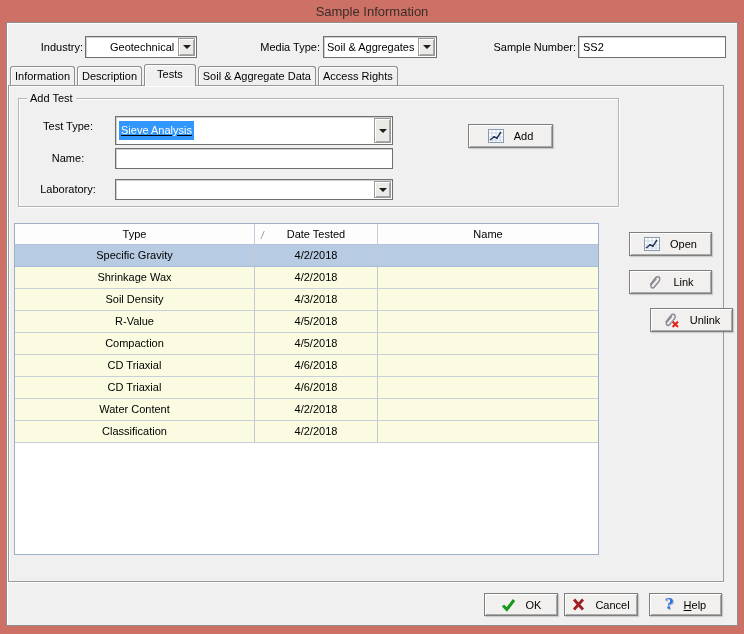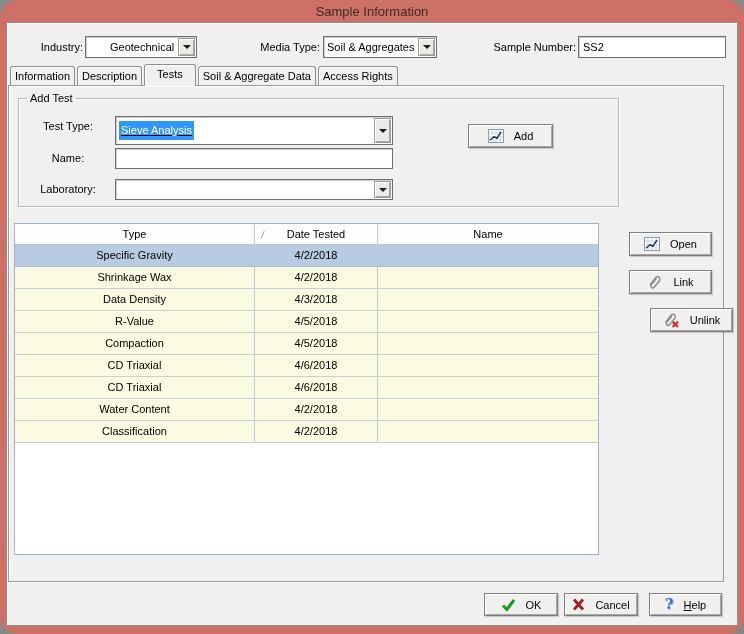--- a/index.html
+++ b/index.html
@@ -1,19 +1,19 @@
 <!DOCTYPE html>
 <html><head>
 <meta charset="utf-8">
 <style>
   * { margin:0; padding:0; box-sizing:border-box; }
   html,body { background:#888; }
   body { font-family:"Liberation Sans", sans-serif; font-size:11px; color:#000; }
 
-  .window { position:relative; width:744px; height:634px; background:#cd7166; margin:0 auto; overflow:hidden;border-radius:18px; }
+  .window { position:relative; width:744px; height:634px; background:#cd7166; margin:0 auto; overflow:hidden; }
   .titlebar { position:absolute; top:0; left:0; width:744px; height:22px;
               display:flex; align-items:center; justify-content:center;
               font-size:13px; color:#3a2c28; }
   .body { position:absolute; top:22px; left:6px; width:732px; height:604px;
           background:#f0f0f0; border:1px solid #8f8f8f;
           box-shadow: inset 1px 1px 0 rgba(255,255,255,.85); }
 
   .lbl { position:absolute; height:22px; line-height:22px; text-align:right; white-space:nowrap; }
 
   
@@ -165,21 +165,21 @@
               <div class="tcell c0">Specific Gravity</div>
               <div class="tcell c1">4/2/2018</div>
               <div class="tcell c2"></div>
             </div>
             <div class="trow">
               <div class="tcell c0">Shrinkage Wax</div>
               <div class="tcell c1">4/2/2018</div>
               <div class="tcell c2"></div>
             </div>
             <div class="trow">
-              <div class="tcell c0">Data Density</div>
+              <div class="tcell c0">Soil Density</div>
               <div class="tcell c1">4/3/2018</div>
               <div class="tcell c2"></div>
             </div>
             <div class="trow">
               <div class="tcell c0">R-Value</div>
               <div class="tcell c1">4/5/2018</div>
               <div class="tcell c2"></div>
             </div>
             <div class="trow">
               <div class="tcell c0">Compaction</div>

